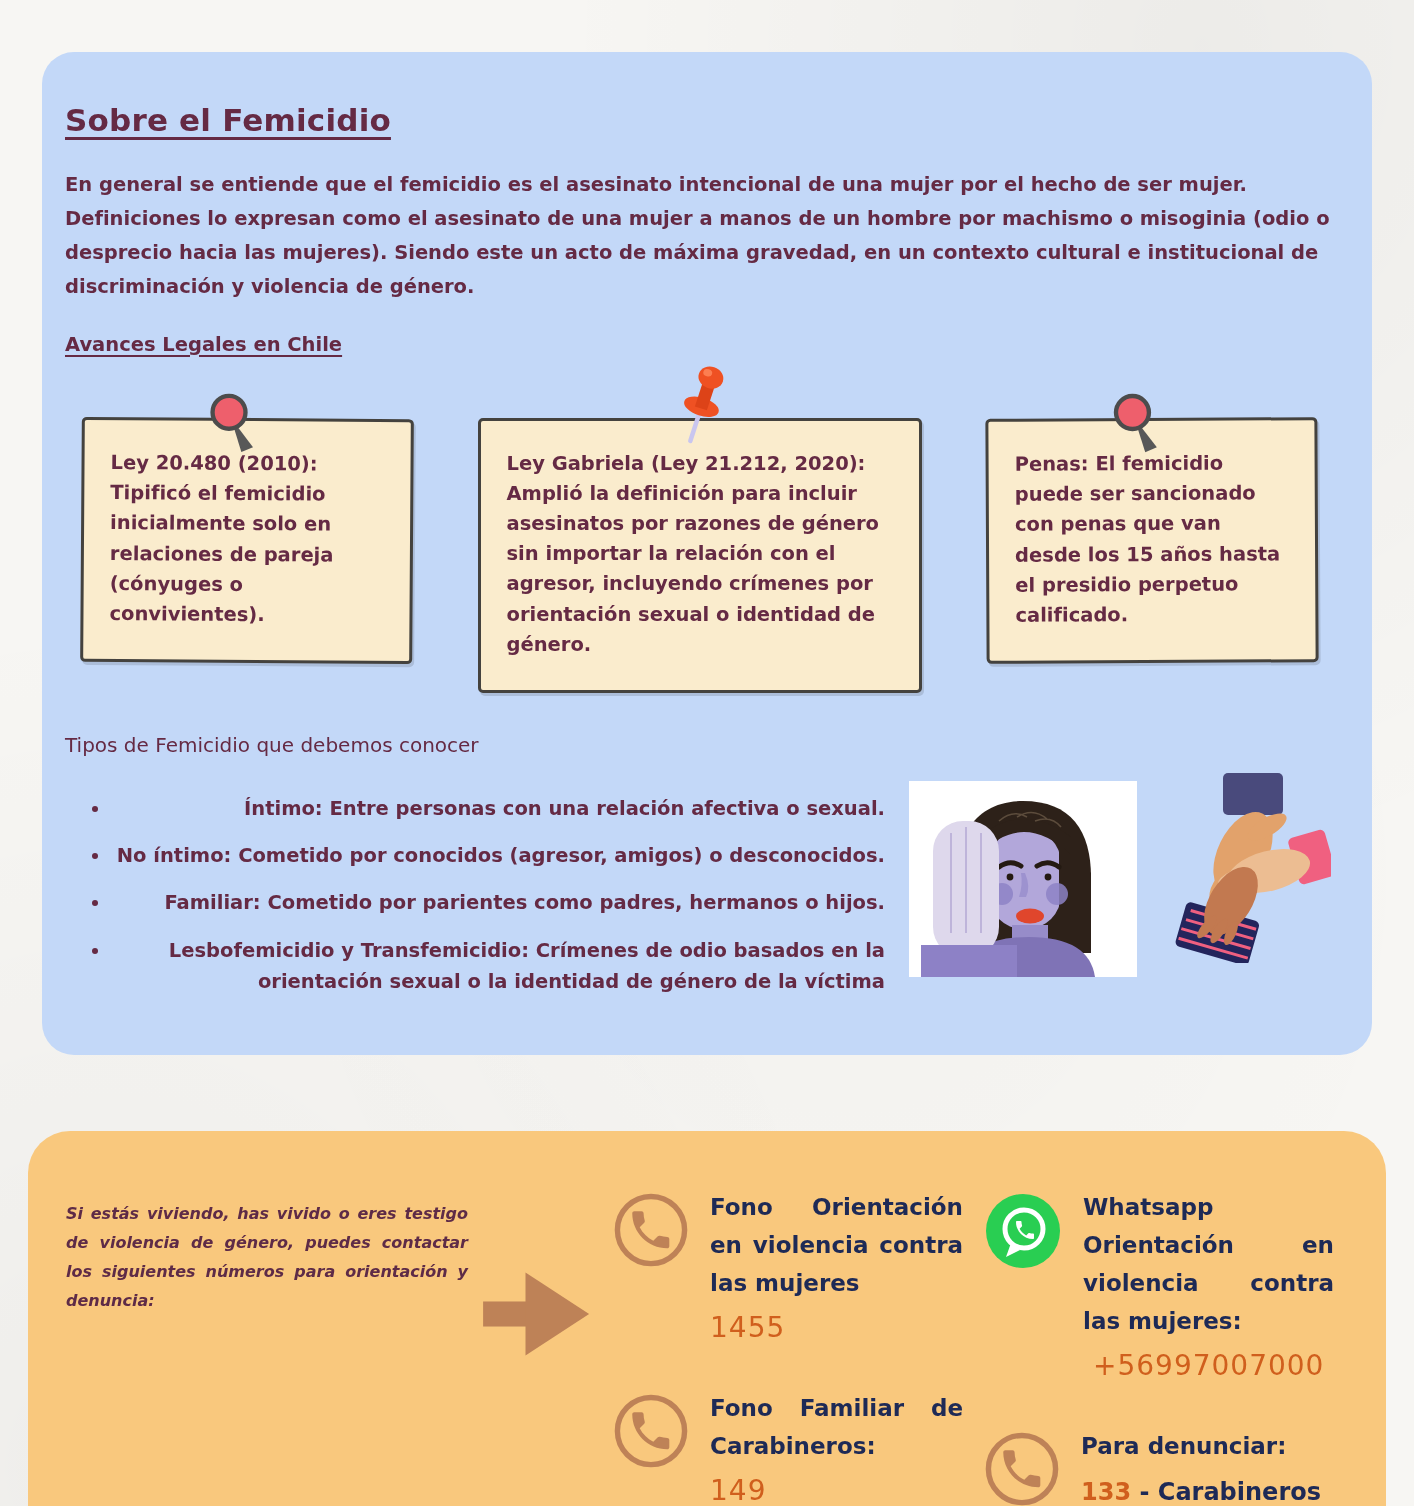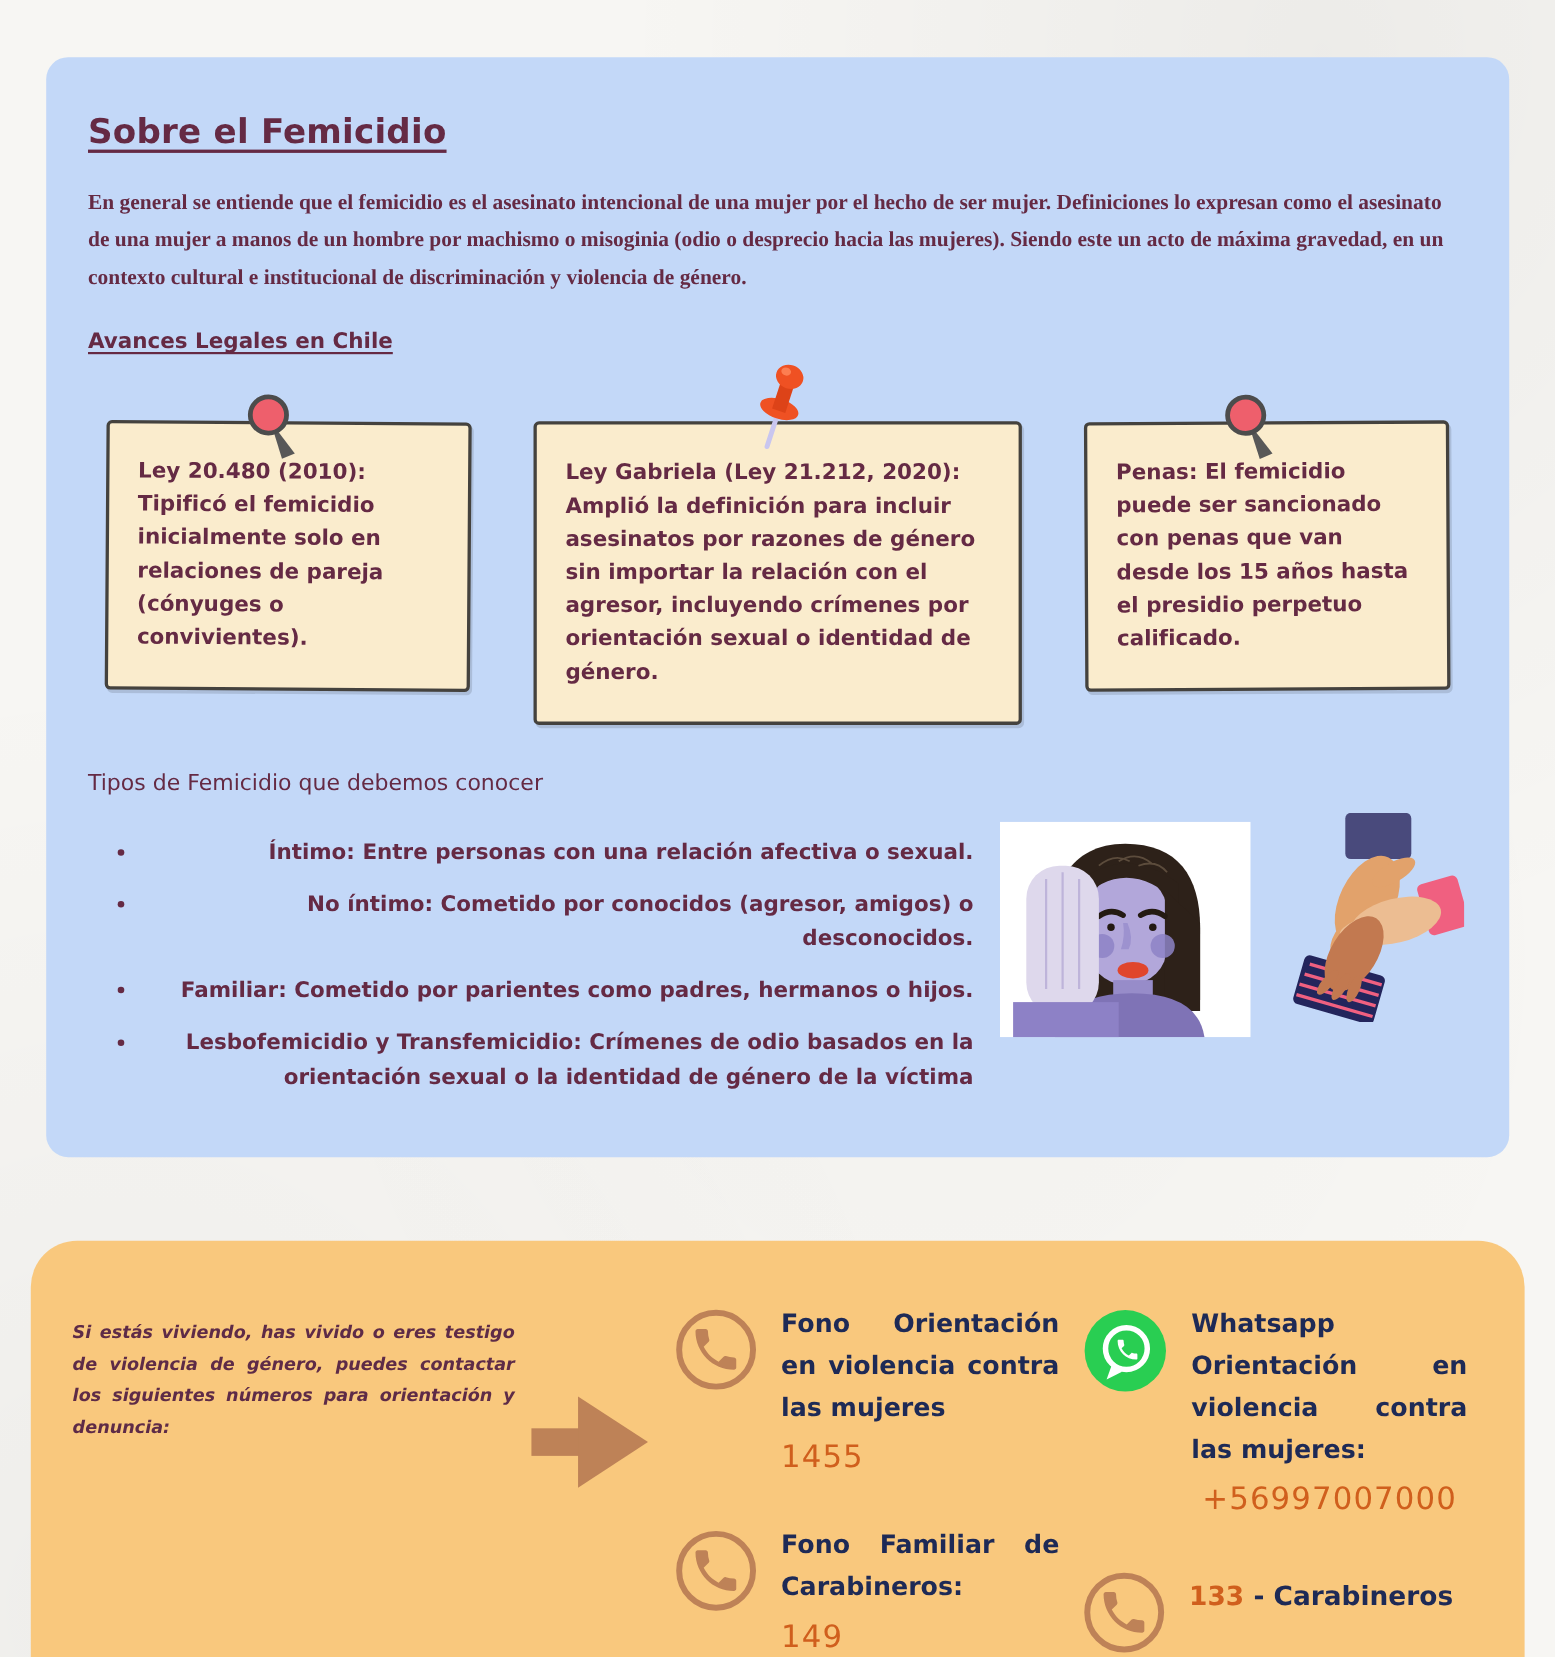--- a/index.html
+++ b/index.html
@@ -17,38 +17,37 @@
       radial-gradient(ellipse at 60% 55%, rgba(0,0,0,0.02), transparent 50%),
       #f7f6f3;
     overflow: hidden;
     padding-bottom: 30px;
   }
 
   
   .info-panel {
     margin: 52px 42px 0;
     background: #c3d8f8;
-    border-radius: 20px;
-    padding: 50px 38px 42px 38px;
+    border-radius: 32px;
+    padding: 50px 38px 42px 23px;
     color: #652a44;
   }
   .info-title {
     font-size: 31px;
     font-weight: bold;
     text-decoration: underline;
     text-decoration-thickness: 3px;
     text-underline-offset: 6px;
     letter-spacing: 0.2px;
   }
   .info-intro {
     margin-top: 30px;
     font-size: 19.5px;
     font-weight: bold;
     line-height: 1.75;
-    font-family: Liberation Serif, serif;
   }
   .legal-heading {
     margin-top: 28px;
     font-size: 19.5px;
     font-weight: bold;
     text-decoration: underline;
     text-decoration-thickness: 2px;
     text-underline-offset: 4px;
   }
 
@@ -353,20 +352,21 @@
           <p class="contact-number wa-number">+56997007000</p>
         </div>
       </div>
 
       <div class="contact-item">
         <svg class="circle-icon" viewBox="0 0 72 72" aria-hidden="true">
           <circle cx="36" cy="36" r="31" fill="none" stroke="#be8257" stroke-width="5"></circle>
           <path transform="translate(13 13) scale(1.9)" fill="#be8257" d="M6.62 10.79c1.44 2.83 3.76 5.14 6.59 6.59l2.2-2.21c.27-.27.67-.36 1.02-.24 1.12.37 2.33.57 3.57.57.55 0 1 .45 1 1V20c0 .55-.45 1-1 1-9.39 0-17-7.61-17-17 0-.55.45-1 1-1h3.5c.55 0 1 .45 1 1 0 1.25.2 2.45.57 3.57.11.35.03.74-.25 1.02l-2.2 2.2z"></path>
         </svg>
         <div class="contact-text">
+          <p class="contact-label">Para denunciar:</p>
           <p class="report-line"><span class="num">133</span><span> - Carabineros</span></p>
 
         </div>
       </div>
 
     </div>
   </section>
 
 </div>
 

